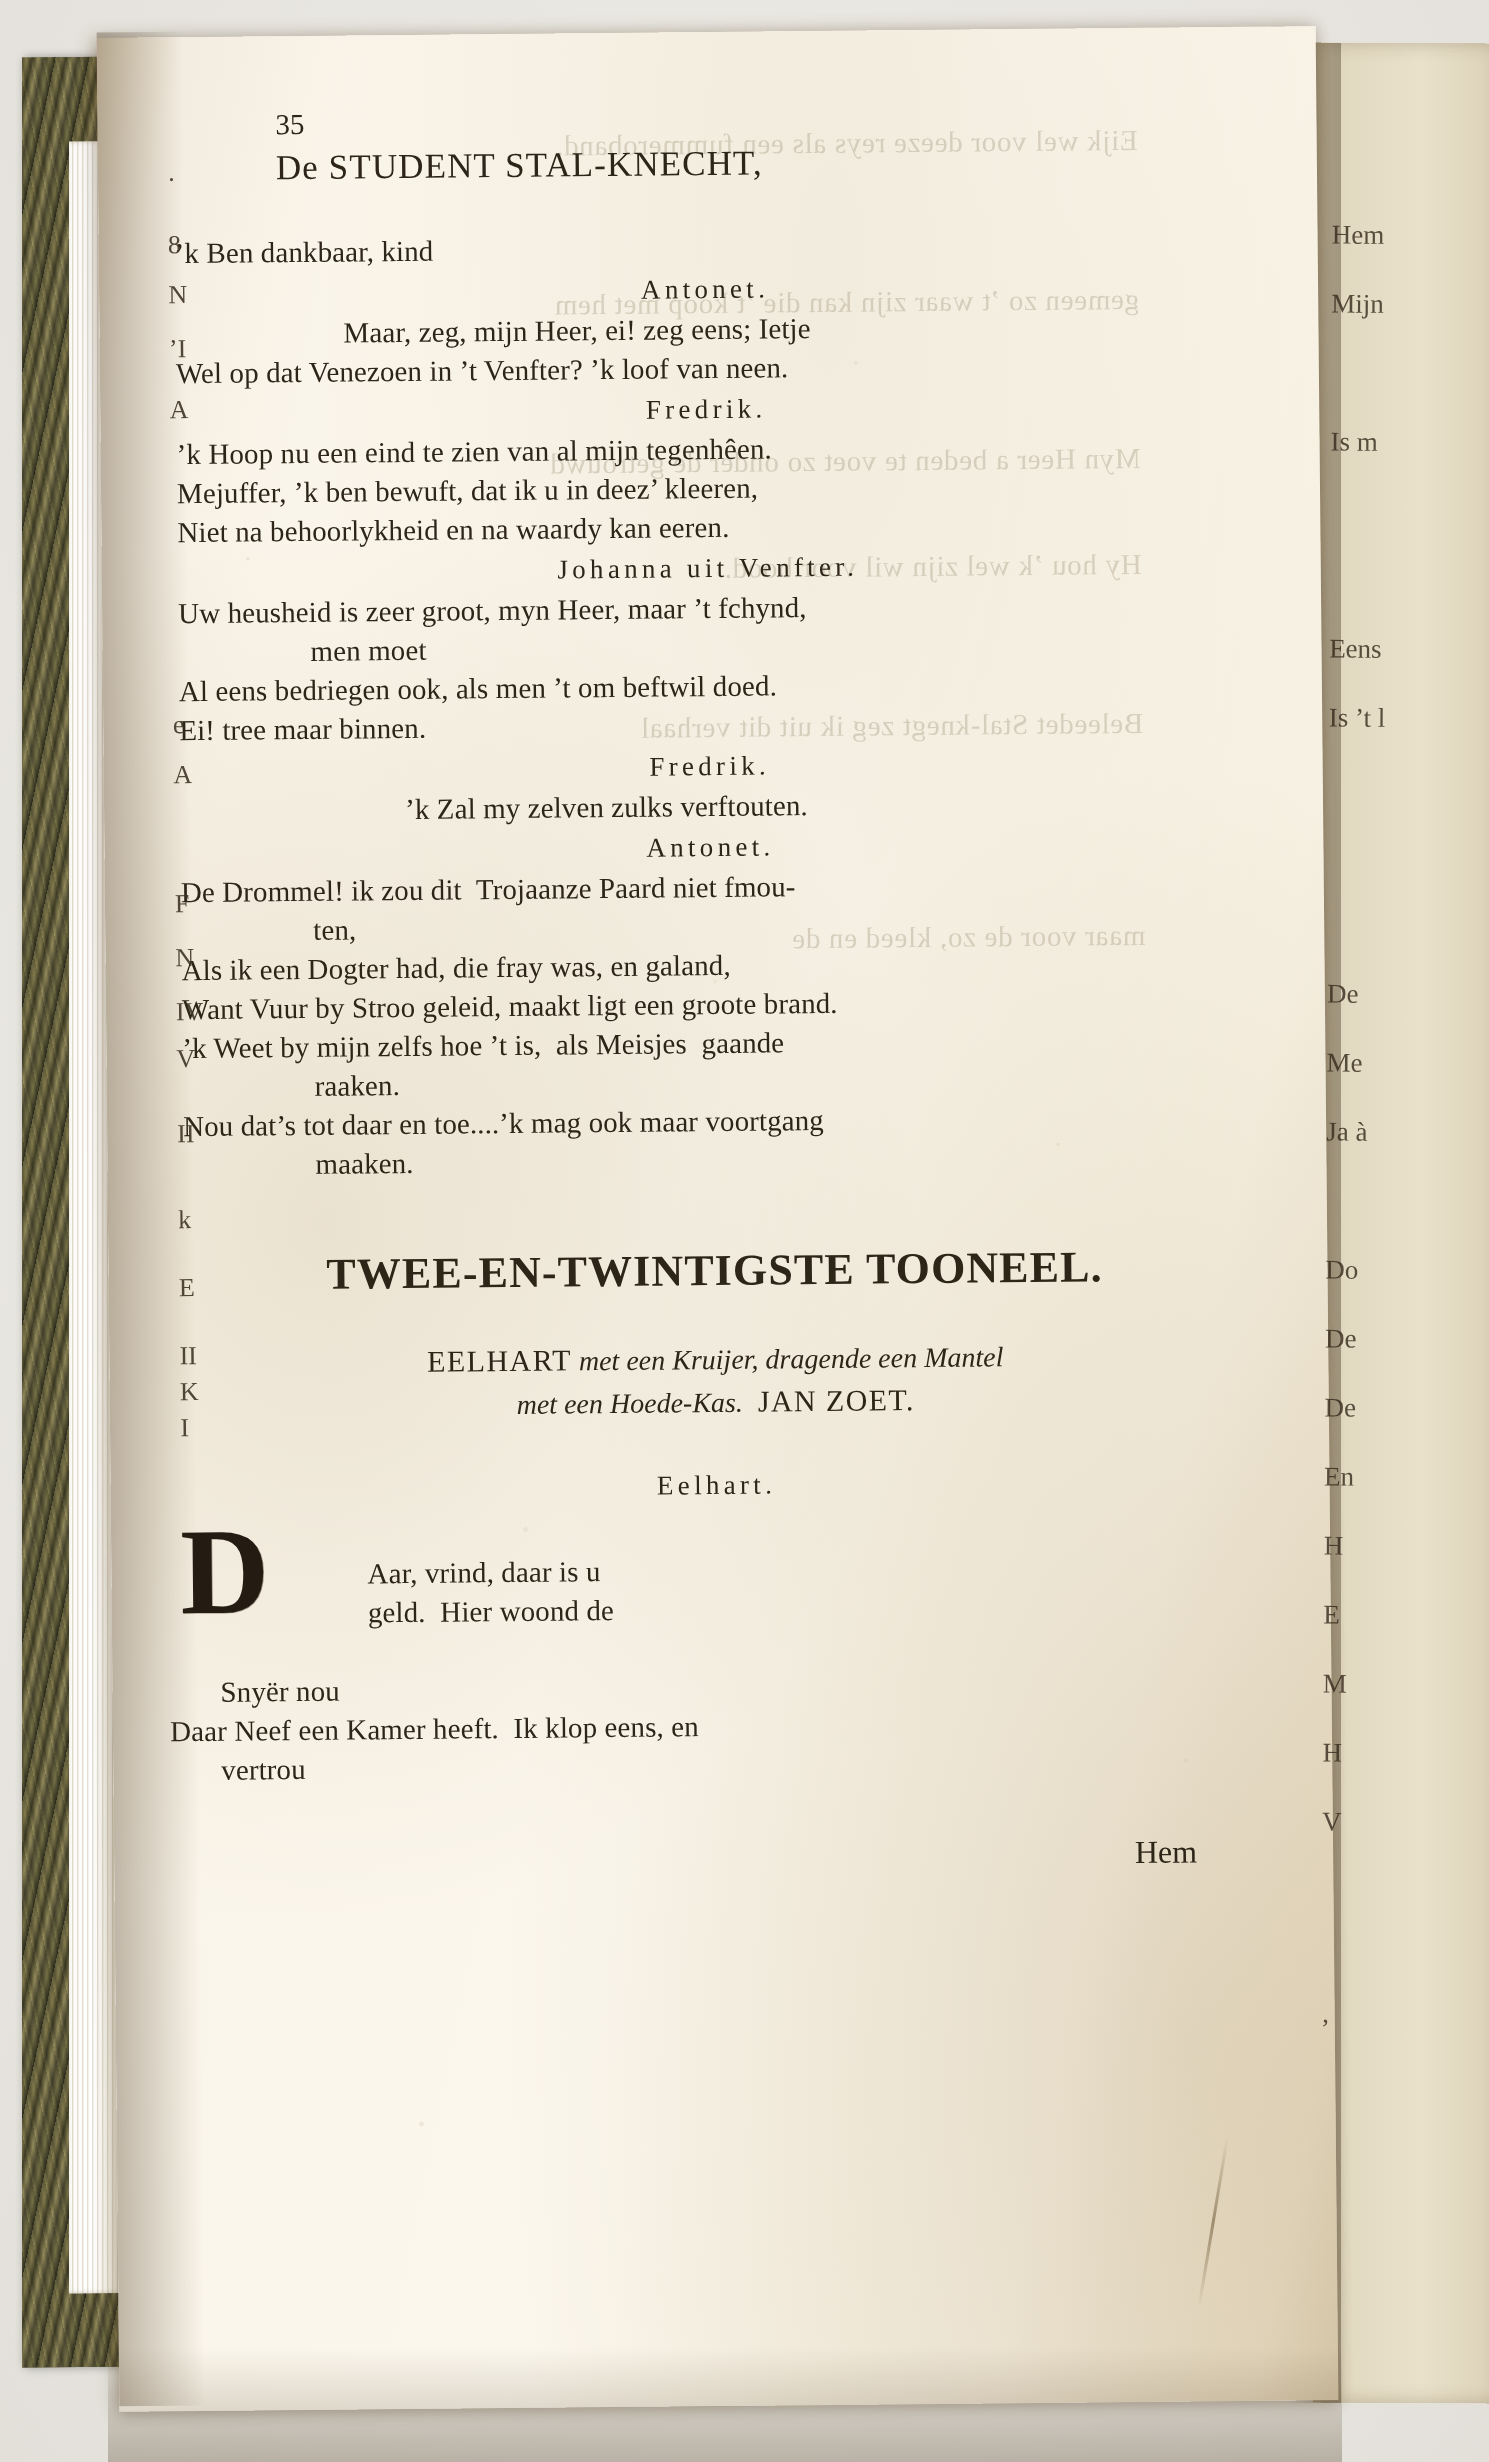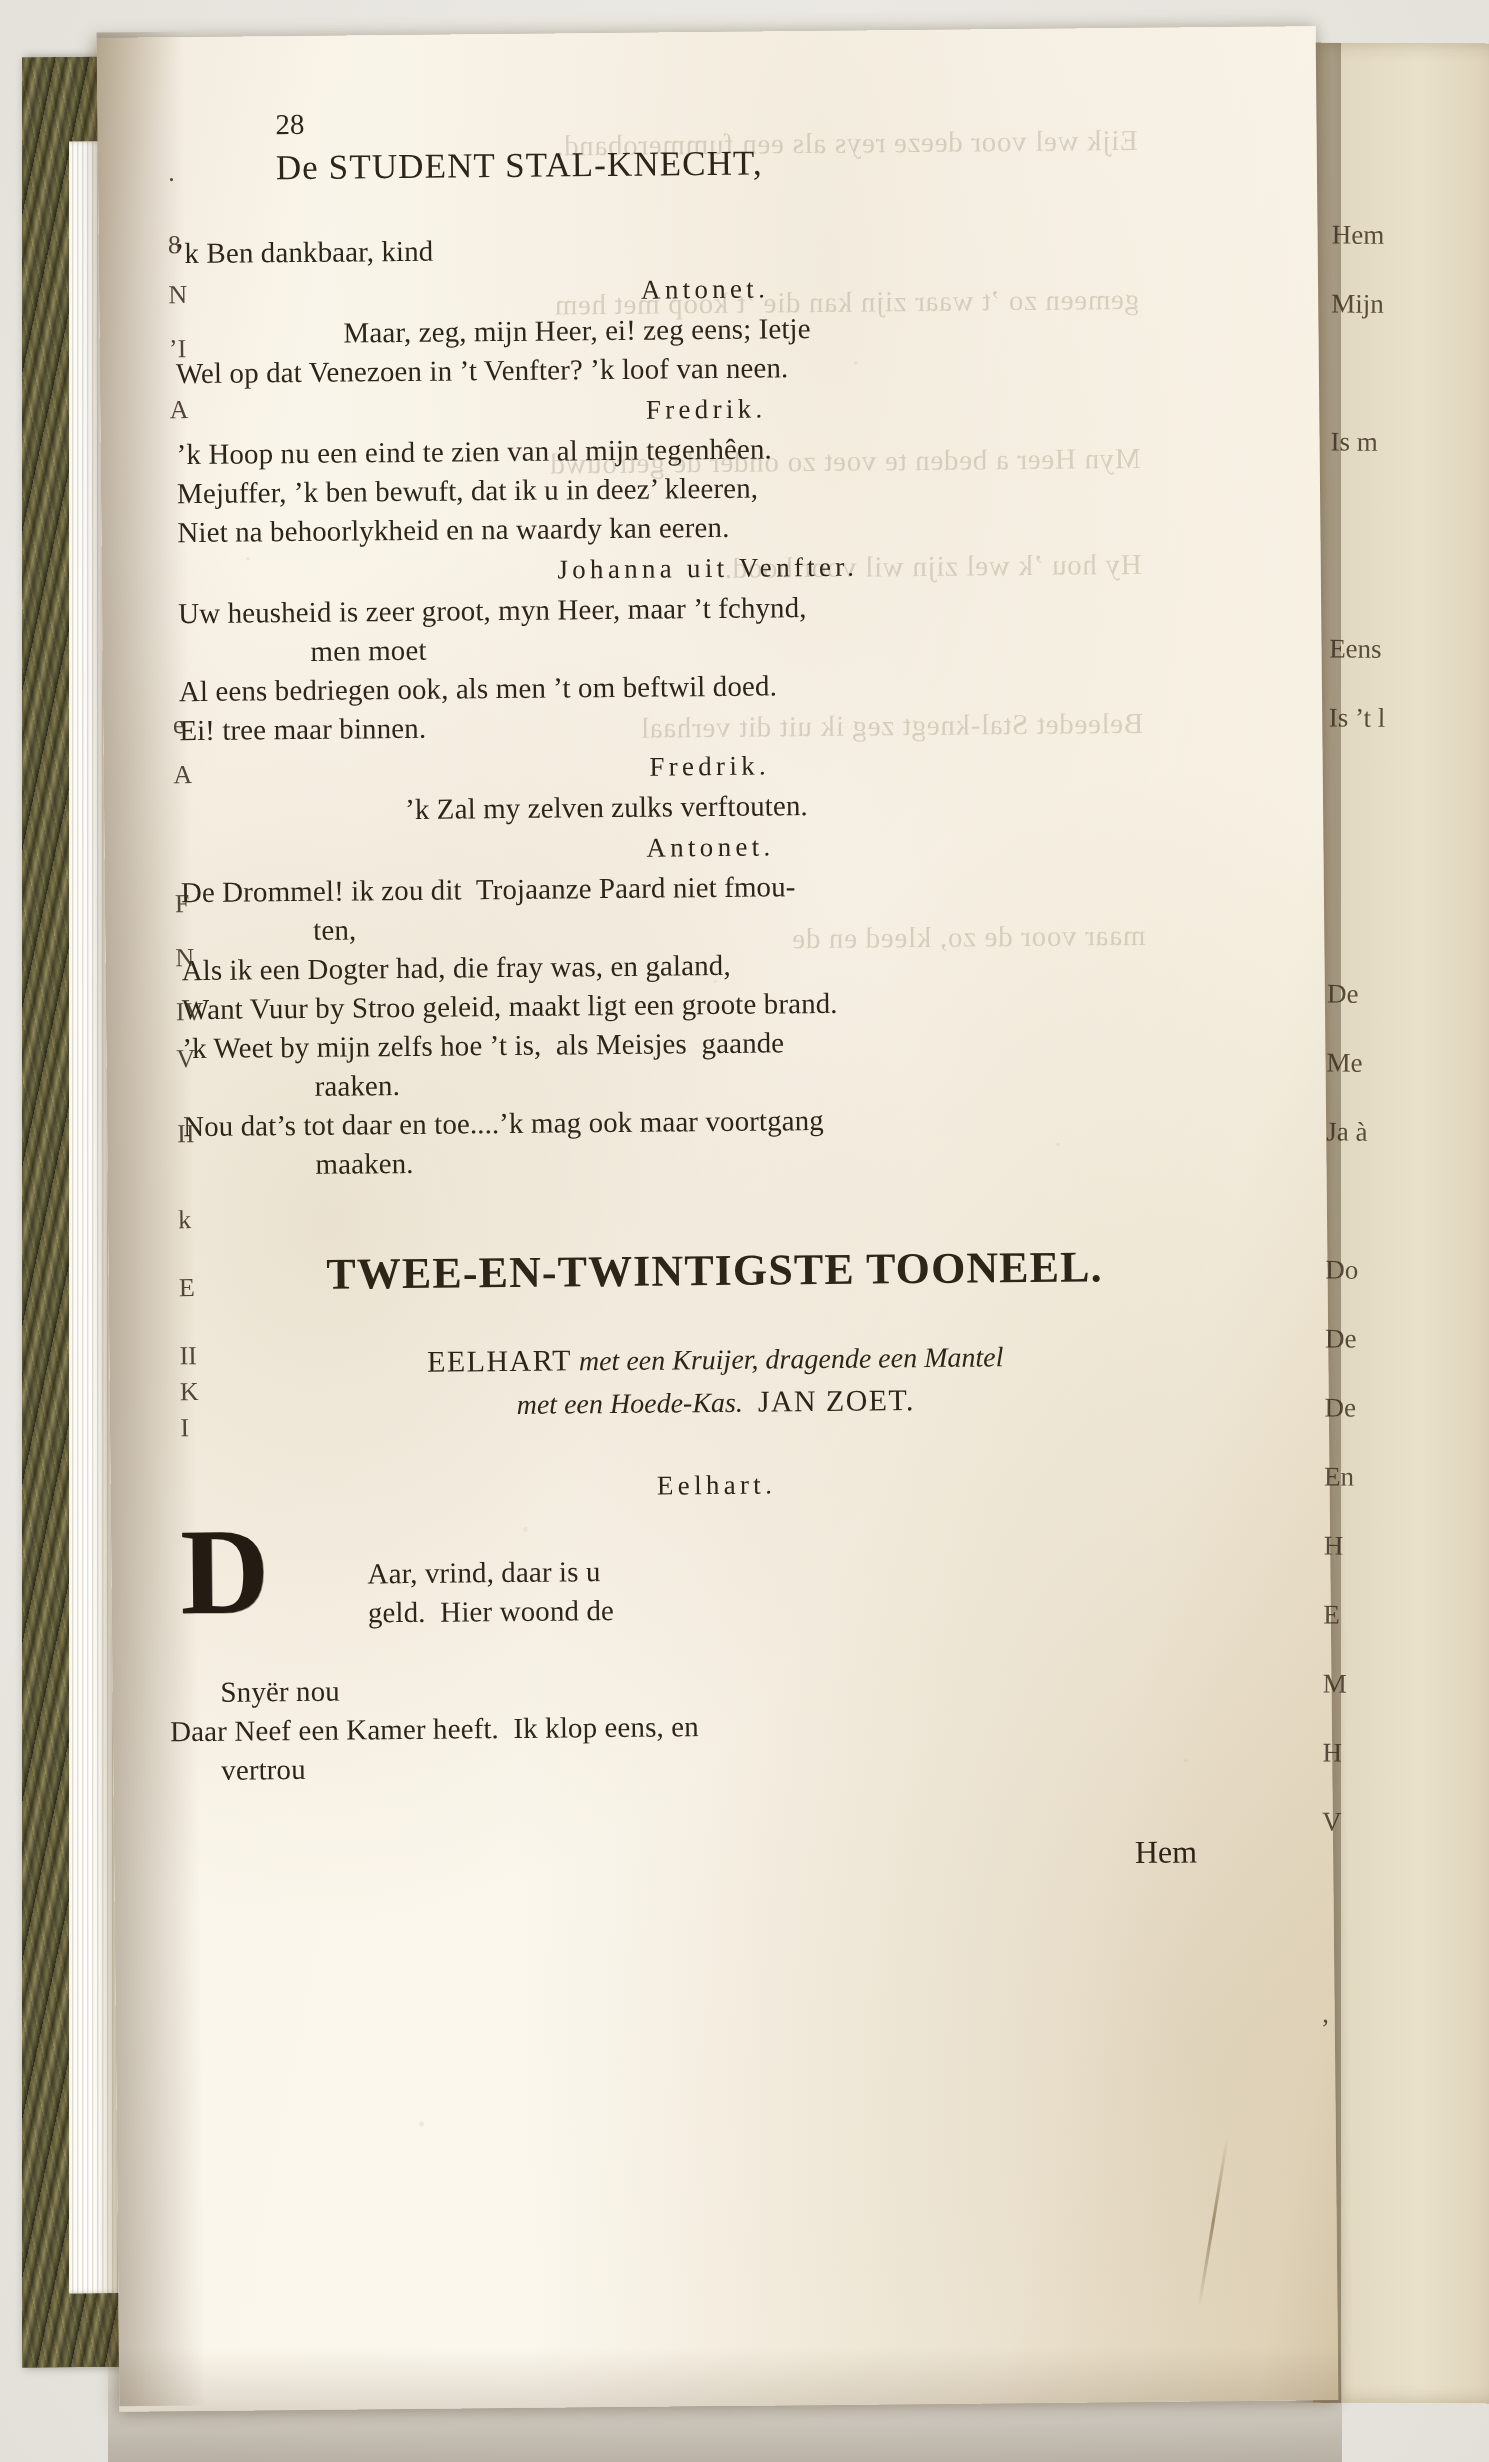--- a/index.html
+++ b/index.html
@@ -374,21 +374,21 @@
 Beleedet Stal-knegt zeg ik uit dit verhaal
 
 
 
 maar voor de zo, kleed en de</div>
 
     <div class="typeblock">
       <div class="tb-inner">
 
         <div class="line running-head">
-          <span class="folio">28</span>
+          <span class="folio">35</span>
           <span class="rh-caps">De STUDENT STAL-KNECHT,</span>
         </div>
 
         <div class="line indent-1">’k Ben dankbaar, kind</div>
         <div class="speaker">Antonet.</div>
         <div class="line indent-4">Maar, zeg, mijn Heer, ei! zeg eens; Ietje</div>
         <div class="line indent-1">Wel op dat Venezoen in ’t Venfter? ’k loof van neen.</div>
         <div class="speaker">Fredrik.</div>
         <div class="line indent-1">’k Hoop nu een eind te zien van al mijn tegenhêen.</div>
         <div class="line indent-1">Mejuffer, ’k ben bewuft, dat ik u in deez’ kleeren,</div>

